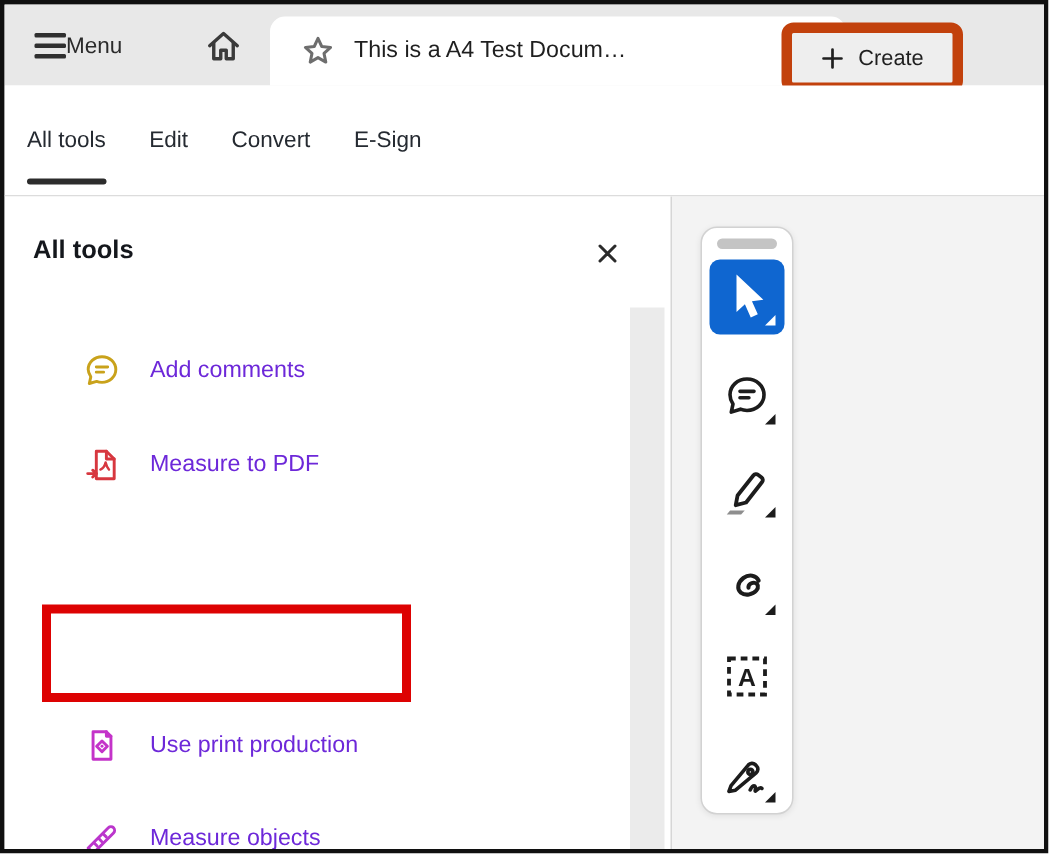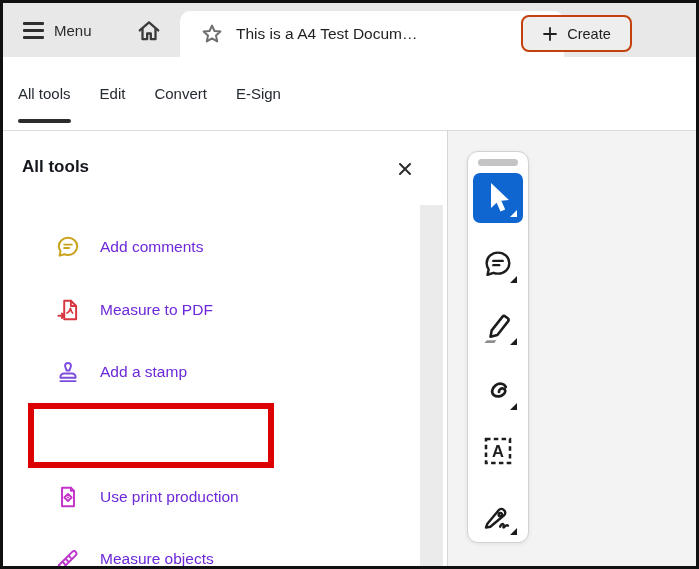--- a/index.html
+++ b/index.html
@@ -1,28 +1,28 @@
 <!DOCTYPE html>
 <html><head>
 <meta charset="utf-8">
 <style>
   html,body{margin:0;padding:0;background:#fff;font-family:"Liberation Sans",sans-serif;}
   #app{position:relative;width:699px;height:569px;box-sizing:border-box;border:3px solid #101010;background:#fff;overflow:hidden;}
   
   .header{position:absolute;left:0;top:0;width:693px;height:54px;background:#e8e8e8;}
-  .menu-btn{position:absolute;left:20px;top:0;height:54px;display:flex;align-items:center;gap:10px;cursor:pointer;}
+  .menu-btn{position:absolute;left:20px;top:0;height:54px;display:flex;align-items:center;gap:0;cursor:pointer;}
   .hamburger{display:flex;flex-direction:column;gap:4px;}
   .hamburger span{display:block;width:21px;height:3px;background:#2f2f2f;border-radius:1px;}
   .menu-label{font-size:15px;color:#2b2b2b;}
   .home-btn{position:absolute;left:130px;top:12px;width:32px;height:32px;display:flex;align-items:center;justify-content:center;cursor:pointer;}
   .doc-tab{position:absolute;left:177px;top:8px;width:384px;height:46px;background:#fff;border-radius:10px 10px 0 0;display:flex;align-items:center;padding:0 12px;box-sizing:border-box;}
   .tab-star{margin-left:8px;flex:0 0 auto;display:flex;cursor:pointer;}
   .tab-title{margin-left:12px;font-size:15.5px;color:#1f1f1f;white-space:nowrap;overflow:hidden;flex:1;}
   .tab-close{flex:0 0 auto;margin-right:4px;display:flex;cursor:pointer;}
-  .create-btn{position:absolute;left:518px;top:12px;width:107px;height:33px;background:#eeeeee;border:2px solid #c2410c;border-radius:8px;display:flex;align-items:center;justify-content:center;gap:9px;cursor:pointer;}
+  .create-btn{position:absolute;left:518px;top:12px;width:107px;height:33px;background:#eeeeee;border:7px solid #c2410c;border-radius:8px;display:flex;align-items:center;justify-content:center;gap:9px;cursor:pointer;}
   .create-label{font-size:14.5px;color:#1f1f1f;}
   
   .nav-row{position:absolute;left:0;top:54px;width:693px;height:74px;background:#fff;border-bottom:1px solid #dcdcdc;box-sizing:border-box;display:flex;align-items:stretch;padding-left:15px;gap:29px;}
   .nav-item{position:relative;display:flex;align-items:center;font-size:15px;color:#252a31;cursor:pointer;}
   .nav-item.active::after{content:"";position:absolute;left:0;right:0;bottom:7px;height:4px;background:#2c2c2c;border-radius:2px;}
   
   .content{position:absolute;left:0;top:128px;width:693px;height:435px;}
   .panel{position:absolute;left:0;top:0;width:445px;height:435px;background:#fff;border-right:1px solid #d6d6d6;box-sizing:border-box;overflow:hidden;}
   .panel-title{position:absolute;left:19px;top:26px;font-size:17px;font-weight:bold;color:#14171c;}
   .panel-close{position:absolute;right:34px;top:30px;cursor:pointer;display:flex;}
@@ -121,30 +121,20 @@
           <svg width="26" height="26" viewBox="0 0 24 24" fill="none" stroke="#d7373f" stroke-width="1.8" stroke-linecap="round" stroke-linejoin="round">
             <path d="M8.5 3.5 h6.2 l4.8 4.8 v12.2 h-11 z"></path>
             <path d="M14.7 3.5 v4.8 h4.8"></path>
             <path d="M11 14.8c1.4-.6 2.8-2.6 3.2-4.4.4 1.7 1.1 3.4 2.1 4.4" stroke-width="1.5"></path>
             <path d="M3.2 17.3 h5.2 M6.3 15.2 l2.3 2.1 -2.3 2.1"></path>
           </svg>
         </span>
         <span class="label">Measure to PDF</span>
       </div>
 
-      <div class="tool-row row-2">
-        <span>
-          <svg width="26" height="26" viewBox="0 0 24 24" fill="none" stroke="#7d4cdb" stroke-width="1.8" stroke-linecap="round" stroke-linejoin="round">
-            <path d="M12 3.6a2.7 2.7 0 0 1 2.7 2.7c0 1.9-1.3 2.5-1.3 4.3h-2.8c0-1.8-1.3-2.4-1.3-4.3A2.7 2.7 0 0 1 12 3.6z"></path>
-            <path d="M8.4 13.3 h7.2 c1.9 0 3.4 1.5 3.4 3.4 v.6 H5 v-.6 c0-1.9 1.5-3.4 3.4-3.4z"></path>
-            <path d="M5 20.4 h14"></path>
-          </svg>
-        </span>
-        <span class="label">Add a stamp</span>
-      </div>
 
 
       <div class="tool-row row-4">
         <span>
           <svg width="26" height="26" viewBox="0 0 24 24" fill="none" stroke="#c433c9" stroke-width="1.8" stroke-linecap="round" stroke-linejoin="round">
             <path d="M6.5 3.5 h8.2 l2.8 2.8 v14.2 h-11 z"></path>
             <path d="M14.7 3.5 v2.8 h2.8"></path>
             <path d="M12 9.2 l3.3 3.3 -3.3 3.3 -3.3-3.3 z"></path>
             <circle cx="12" cy="12.5" r="0.9" fill="#c433c9" stroke="none"></circle>
           </svg>

